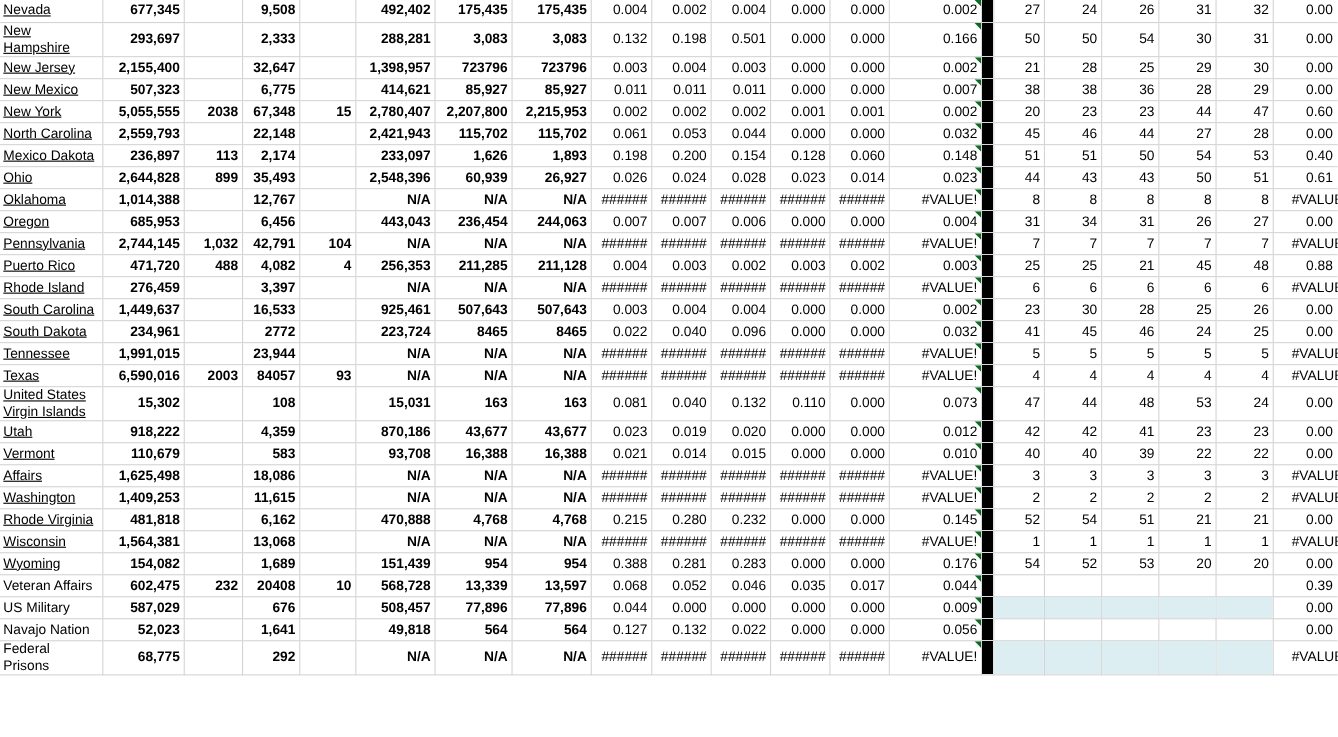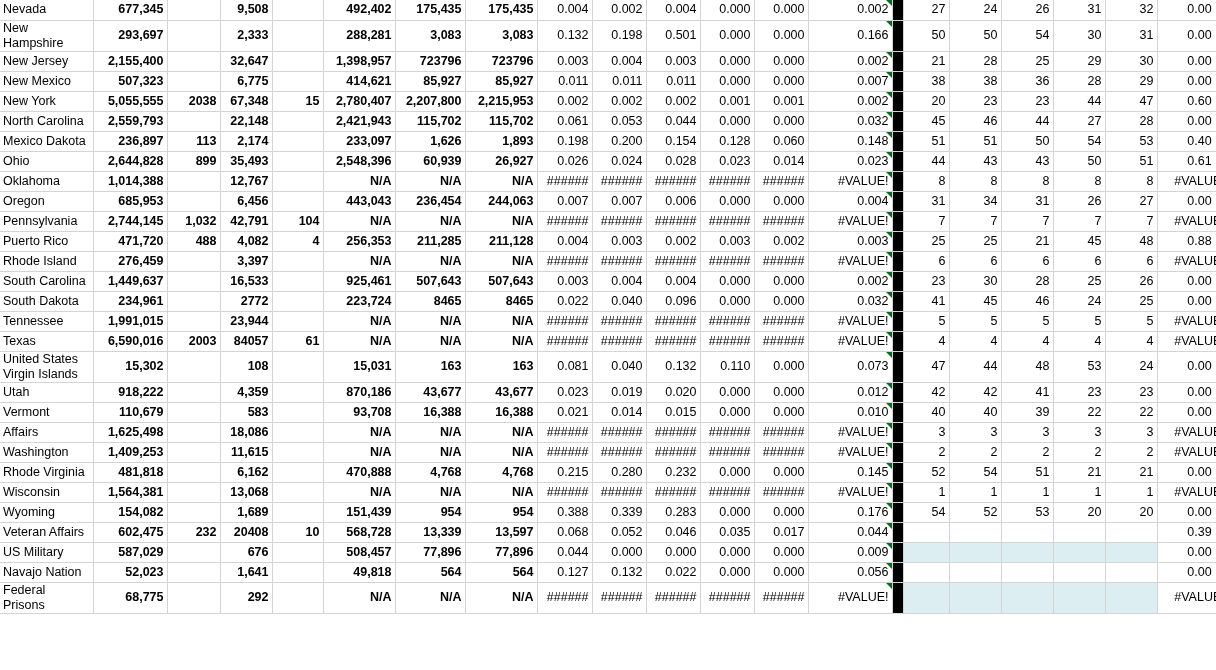--- a/index.html
+++ b/index.html
@@ -39,20 +39,21 @@
   }
   td.r2 { height: 40px; }
 
   
   td.name {
     text-align: left;
     font-size: 12.5px;
     padding-left: 2px;
   }
   td.name span.link {
+    text-decoration: underline;
     margin-top: 12px;
   }
   
   td.num {
     text-align: right;
     font-weight: bold;
   }
   td.dec {
     text-align: right;
     font-weight: normal;
@@ -481,21 +482,21 @@
           <td class="cnt"><span>5</span></td>
           <td class="cnt"><span>5</span></td>
           <td class="cnt"><span>5</span></td>
           <td class="last"><span>#VALUE!</span></td>
         </tr>
         <tr>
           <td class="name"><span class="link">Texas</span></td>
           <td class="num"><span>6,590,016</span></td>
           <td class="num"><span>2003</span></td>
           <td class="num"><span>84057</span></td>
-          <td class="num"><span>61</span></td>
+          <td class="num"><span>93</span></td>
           <td class="num"><span>N/A</span></td>
           <td class="num"><span>N/A</span></td>
           <td class="num"><span>N/A</span></td>
           <td class="dec"><span>######</span></td>
           <td class="dec"><span>######</span></td>
           <td class="dec"><span>######</span></td>
           <td class="dec"><span>######</span></td>
           <td class="dec"><span>######</span></td>
           <td class="dec"><span>#VALUE!</span><span class="tri"></span></td>
           <td class="sep"></td>
@@ -670,21 +671,21 @@
         <tr>
           <td class="name"><span class="link">Wyoming</span></td>
           <td class="num"><span>154,082</span></td>
           <td class="num"><span></span></td>
           <td class="num"><span>1,689</span></td>
           <td class="num"><span></span></td>
           <td class="num"><span>151,439</span></td>
           <td class="num"><span>954</span></td>
           <td class="num"><span>954</span></td>
           <td class="dec"><span>0.388</span></td>
-          <td class="dec"><span>0.339</span></td>
+          <td class="dec"><span>0.281</span></td>
           <td class="dec"><span>0.283</span></td>
           <td class="dec"><span>0.000</span></td>
           <td class="dec"><span>0.000</span></td>
           <td class="dec"><span>0.176</span><span class="tri"></span></td>
           <td class="sep"></td>
           <td class="cnt"><span>54</span></td>
           <td class="cnt"><span>52</span></td>
           <td class="cnt"><span>53</span></td>
           <td class="cnt"><span>20</span></td>
           <td class="cnt"><span>20</span></td>

